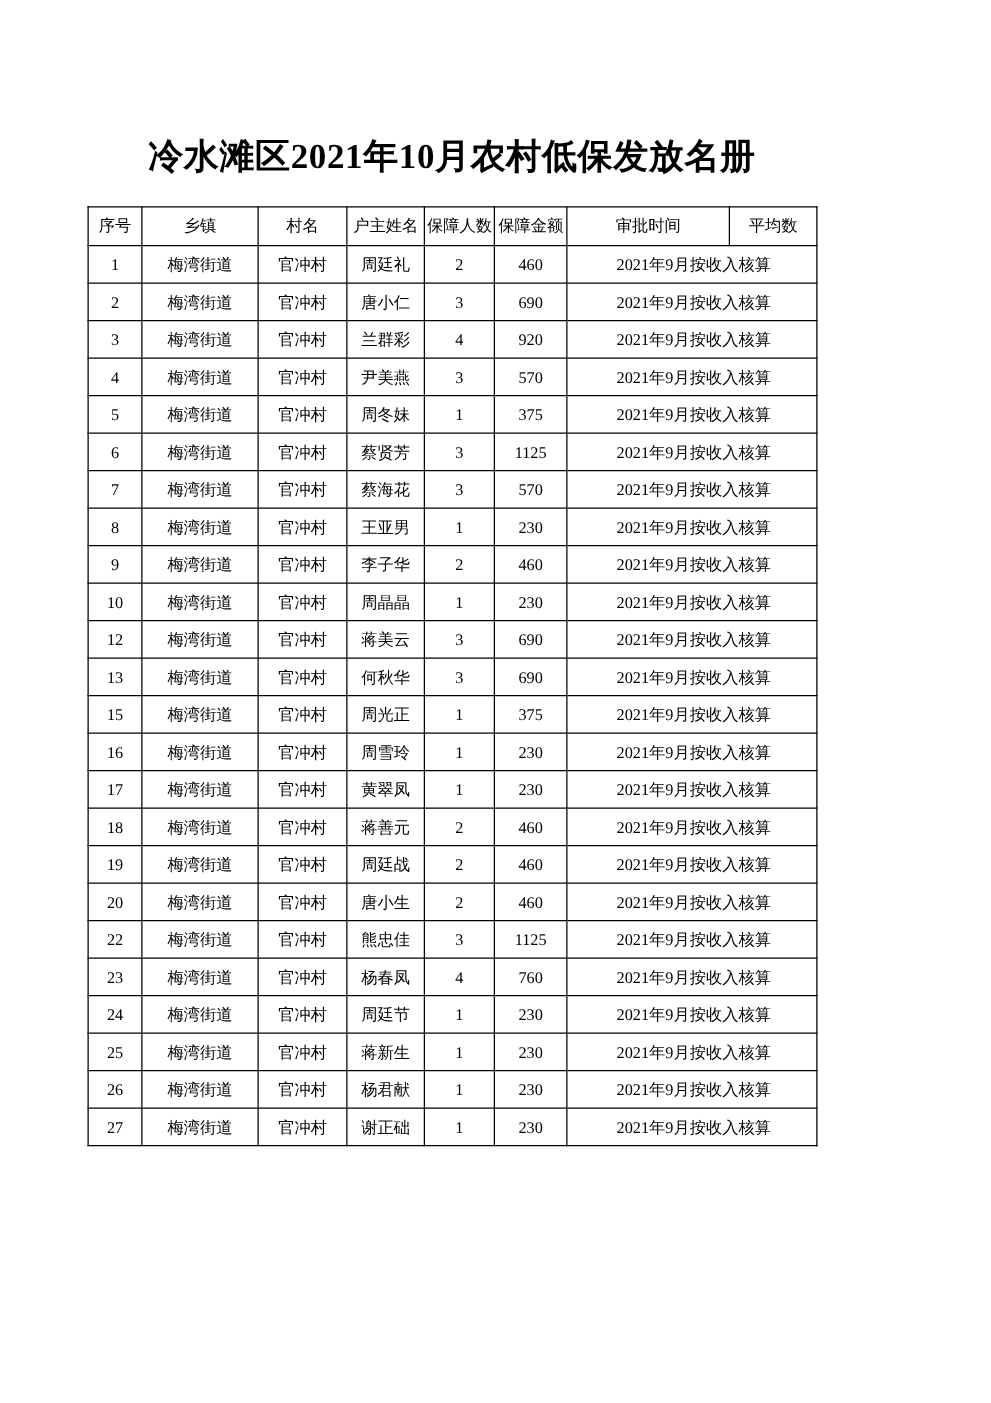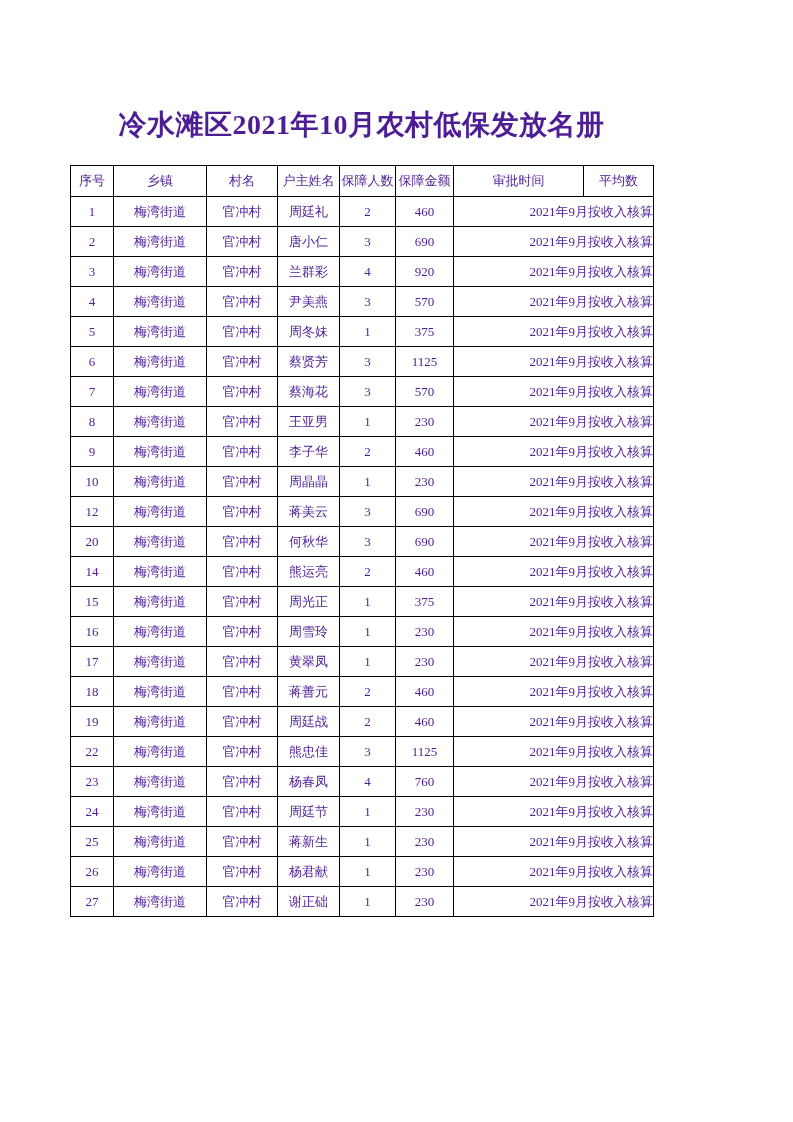--- a/index.html
+++ b/index.html
@@ -3,21 +3,21 @@
 <meta charset="utf-8">
 <style>
   html, body { margin: 0; padding: 0; background: #fff; }
   .page {
     position: relative;
     width: 793px;
     height: 1122px;
     background: #ffffff;
     overflow: hidden;
     font-family: "Liberation Serif", "DejaVu Serif", serif;
-    color: #4c1d95;
+    color: #000000;
   }
   .title {
     position: absolute;
     left: 70px;
     top: 106px;
     width: 583px;
     margin: 0;
     text-align: center;
     font-size: 28px;
     font-weight: 700;
@@ -39,21 +39,21 @@
     font-weight: 400;
     text-align: center;
     vertical-align: middle;
     height: 29px;
     padding: 0;
     overflow: hidden;
     white-space: nowrap;
   }
   table.roster thead th { height: 30px; }
   table.roster td.approval {
-    text-align: right;
+    text-align: center;
     padding-left: 3px;
   }
 </style>
 </head>
 <body>
 
 <div class="page">
   <h1 class="title">冷水滩区2021年10月农村低保发放名册</h1>
 
   <table class="roster">
@@ -185,89 +185,89 @@
     <td>12</td>
     <td>梅湾街道</td>
     <td>官冲村</td>
     <td>蒋美云</td>
     <td>3</td>
     <td>690</td>
     <td class="approval" colspan="2">2021年9月按收入核算</td>
   </tr>
 
   <tr>
+    <td>13</td>
+    <td>梅湾街道</td>
+    <td>官冲村</td>
+    <td>何秋华</td>
+    <td>3</td>
+    <td>690</td>
+    <td class="approval" colspan="2">2021年9月按收入核算</td>
+  </tr>
+
+
+  <tr>
+    <td>15</td>
+    <td>梅湾街道</td>
+    <td>官冲村</td>
+    <td>周光正</td>
+    <td>1</td>
+    <td>375</td>
+    <td class="approval" colspan="2">2021年9月按收入核算</td>
+  </tr>
+
+  <tr>
+    <td>16</td>
+    <td>梅湾街道</td>
+    <td>官冲村</td>
+    <td>周雪玲</td>
+    <td>1</td>
+    <td>230</td>
+    <td class="approval" colspan="2">2021年9月按收入核算</td>
+  </tr>
+
+  <tr>
+    <td>17</td>
+    <td>梅湾街道</td>
+    <td>官冲村</td>
+    <td>黄翠凤</td>
+    <td>1</td>
+    <td>230</td>
+    <td class="approval" colspan="2">2021年9月按收入核算</td>
+  </tr>
+
+  <tr>
+    <td>18</td>
+    <td>梅湾街道</td>
+    <td>官冲村</td>
+    <td>蒋善元</td>
+    <td>2</td>
+    <td>460</td>
+    <td class="approval" colspan="2">2021年9月按收入核算</td>
+  </tr>
+
+  <tr>
+    <td>19</td>
+    <td>梅湾街道</td>
+    <td>官冲村</td>
+    <td>周廷战</td>
+    <td>2</td>
+    <td>460</td>
+    <td class="approval" colspan="2">2021年9月按收入核算</td>
+  </tr>
+
+  <tr>
     <td>20</td>
     <td>梅湾街道</td>
     <td>官冲村</td>
-    <td>何秋华</td>
-    <td>3</td>
-    <td>690</td>
-    <td class="approval" colspan="2">2021年9月按收入核算</td>
-  </tr>
-
-  <tr>
-    <td>14</td>
-    <td>梅湾街道</td>
-    <td>官冲村</td>
-    <td>熊运亮</td>
-    <td>2</td>
-    <td>460</td>
-    <td class="approval" colspan="2">2021年9月按收入核算</td>
-  </tr>
-
-  <tr>
-    <td>15</td>
-    <td>梅湾街道</td>
-    <td>官冲村</td>
-    <td>周光正</td>
-    <td>1</td>
-    <td>375</td>
-    <td class="approval" colspan="2">2021年9月按收入核算</td>
-  </tr>
-
-  <tr>
-    <td>16</td>
-    <td>梅湾街道</td>
-    <td>官冲村</td>
-    <td>周雪玲</td>
-    <td>1</td>
-    <td>230</td>
-    <td class="approval" colspan="2">2021年9月按收入核算</td>
-  </tr>
-
-  <tr>
-    <td>17</td>
-    <td>梅湾街道</td>
-    <td>官冲村</td>
-    <td>黄翠凤</td>
-    <td>1</td>
-    <td>230</td>
-    <td class="approval" colspan="2">2021年9月按收入核算</td>
-  </tr>
-
-  <tr>
-    <td>18</td>
-    <td>梅湾街道</td>
-    <td>官冲村</td>
-    <td>蒋善元</td>
-    <td>2</td>
-    <td>460</td>
-    <td class="approval" colspan="2">2021年9月按收入核算</td>
-  </tr>
-
-  <tr>
-    <td>19</td>
-    <td>梅湾街道</td>
-    <td>官冲村</td>
-    <td>周廷战</td>
-    <td>2</td>
-    <td>460</td>
-    <td class="approval" colspan="2">2021年9月按收入核算</td>
-  </tr>
-
+    <td>唐小生</td>
+    <td>2</td>
+    <td>460</td>
+    <td class="approval" colspan="2">2021年9月按收入核算</td>
+  </tr>
 
 
   <tr>
     <td>22</td>
     <td>梅湾街道</td>
     <td>官冲村</td>
     <td>熊忠佳</td>
     <td>3</td>
     <td>1125</td>
     <td class="approval" colspan="2">2021年9月按收入核算</td>

